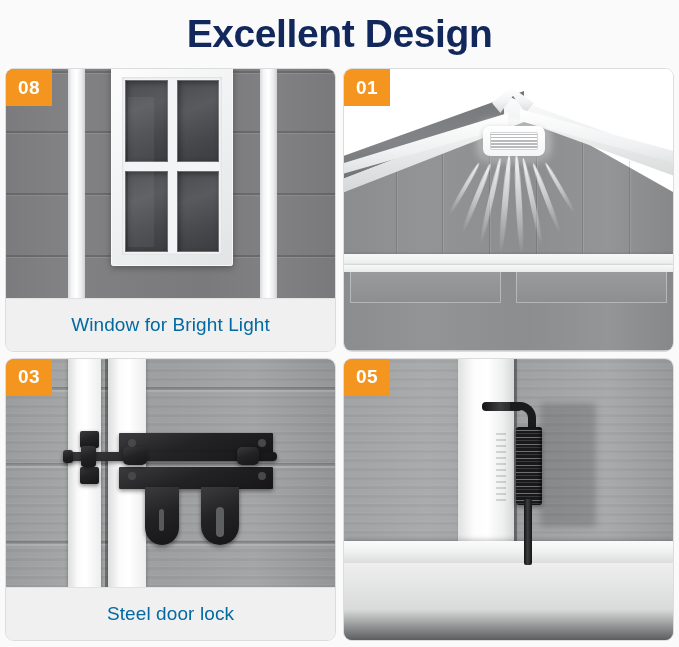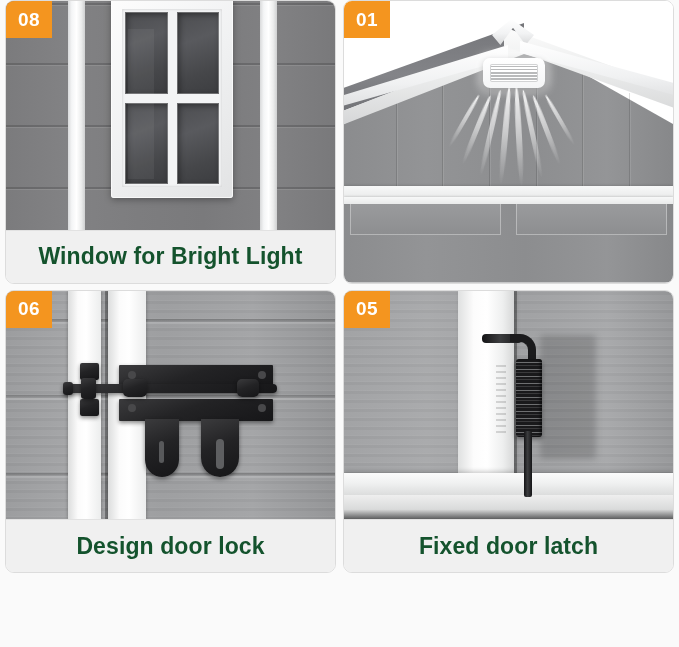--- a/index.html
+++ b/index.html
@@ -64,24 +64,23 @@
     background: #ffffff;
   }
 
   .card-caption {
     flex: 0 0 53px;
     background: #f0f0f0;
     border-top: 1px solid #e2e2e2;
     display: flex;
     align-items: center;
     justify-content: center;
-    font-size: 23px;
-    color: #14532d;
+    font-size: 19px;
+    color: #0369a1;
     letter-spacing: 0.1px;
-    font-weight: bold;
   }
 
   
   .badge {
     position: absolute;
     top: 0;
     left: 0;
     width: 46px;
     height: 37px;
     background: #f4951f;
@@ -298,20 +297,21 @@
     background: rgba(0,0,0,0.16);
     filter: blur(3px);
     border-radius: 4px;
   }
 </style>
 </head>
 <body>
 
 <div class="page">
 
+  <h1 class="page-title">Excellent Design</h1>
 
   <div class="grid">
 
     <div class="card">
       <div class="card-media">
         <div class="wall-1"></div>
 
         <div class="seam" style="top:62px;"></div>
         <div class="seam" style="top:124px;"></div>
         <div class="seam" style="top:186px;"></div>
@@ -418,22 +418,22 @@
         <div class="blk" style="left:139px; top:128px; width:34px; height:58px; border-radius:0 0 17px 17px;"></div>
         <div class="blk" style="left:195px; top:128px; width:38px; height:58px; border-radius:0 0 19px 19px;"></div>
         <div style="position:absolute; left:153px; top:150px; width:5px; height:22px; border-radius:3px; background:#58595b;"></div>
         <div style="position:absolute; left:210px; top:148px; width:8px; height:30px; border-radius:4px; background:#5e5f61;"></div>
 
         <div style="position:absolute; left:122px; top:80px; width:8px; height:8px; border-radius:50%; background:#48484a;"></div>
         <div style="position:absolute; left:252px; top:80px; width:8px; height:8px; border-radius:50%; background:#48484a;"></div>
         <div style="position:absolute; left:122px; top:113px; width:8px; height:8px; border-radius:50%; background:#48484a;"></div>
         <div style="position:absolute; left:252px; top:113px; width:8px; height:8px; border-radius:50%; background:#48484a;"></div>
       </div>
-      <div class="card-caption">Design door lock</div>
-      <div class="badge">06</div>
+      <div class="card-caption">Steel door lock</div>
+      <div class="badge">03</div>
     </div>
 
     <div class="card">
       <div class="card-media">
         <div class="wall-4"></div>
         <div class="woodgrain"></div>
 
         <div class="post-4" style="left:114px; width:56px; height:182px;"></div>
         <div class="door-gap" style="left:170px; height:182px;"></div>
 
@@ -447,18 +447,17 @@
                     border:8px solid #1b1b1d; border-left:none; border-bottom:none;
                     border-radius:0 16px 0 0; box-sizing:border-box;"></div>
 
         <div class="spring" style="left:172px; top:68px; width:26px; height:78px;"></div>
 
         <div class="rod" style="left:180px; top:140px; width:8px; height:66px;"></div>
 
         <div style="position:absolute; left:152px; top:74px; width:10px; height:72px;
                     background: repeating-linear-gradient(180deg, rgba(0,0,0,0.14) 0px, rgba(0,0,0,0.14) 2px, transparent 2px, transparent 6px);"></div>
       </div>
-      <div class="card-caption">Fixed door latch</div>
       <div class="badge">05</div>
     </div>
 
   </div>
 </div>
 
 </body></html>

